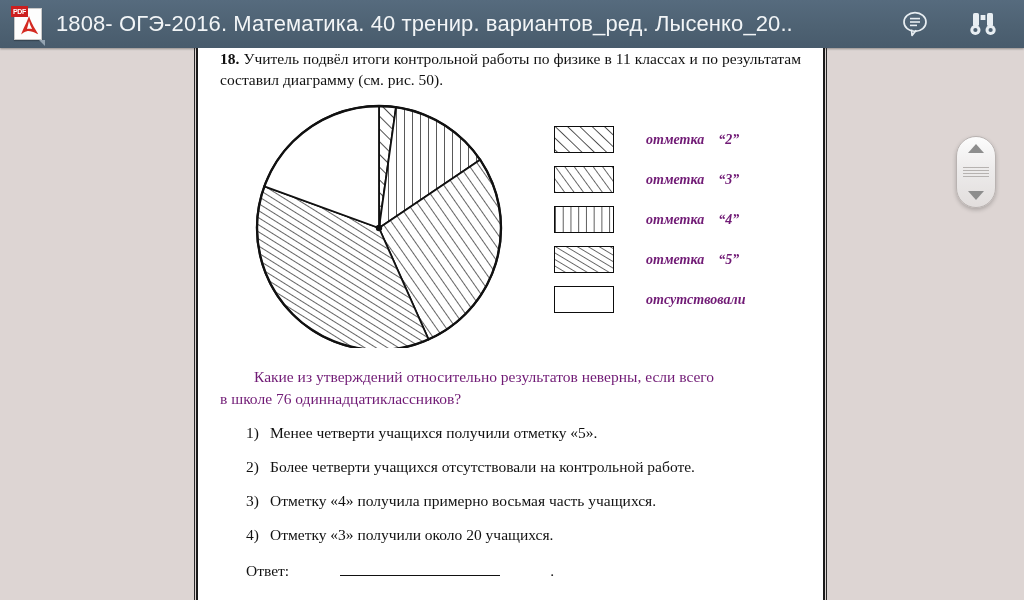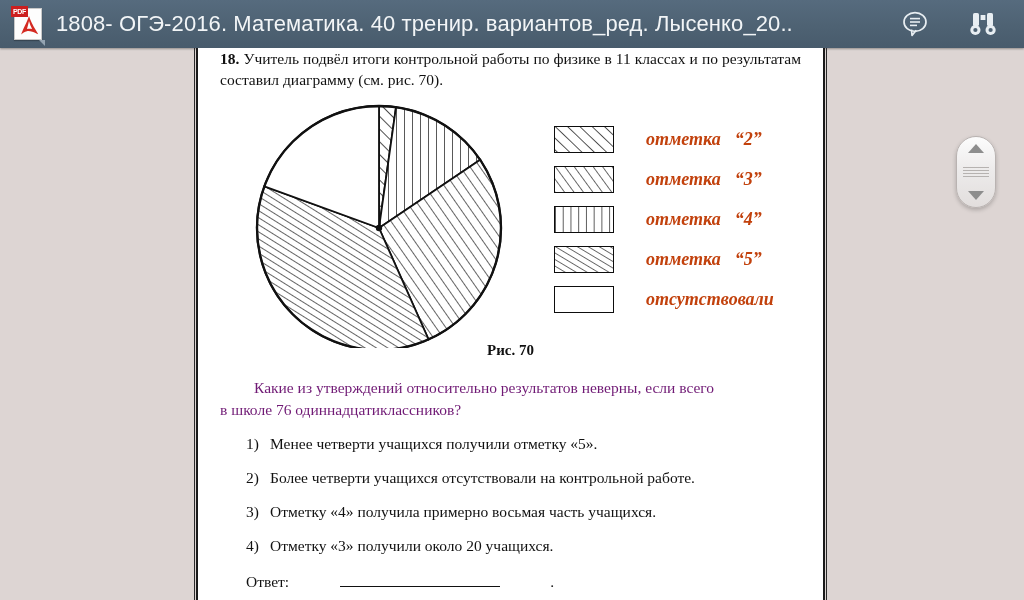--- a/index.html
+++ b/index.html
@@ -133,22 +133,22 @@
     width: 60px; height: 27px;
     border: 1.6px solid #0d0d0d;
     background: #fff;
     flex: 0 0 auto;
   }
   .leg-label {
     margin-left: 32px;
     font-family: "Liberation Serif", serif;
     font-style: italic;
     font-weight: bold;
-    font-size: 18px;
-    color: #c2410c;
+    font-size: 14px;
+    color: #701a75;
     white-space: nowrap;
   }
   .leg-label .q { margin-left: 14px; }
 
   .fig-caption {
     text-align: center;
     font-family: "Liberation Serif", serif;
     font-weight: bold;
     font-size: 15px;
     color: #111;
@@ -268,21 +268,21 @@
       </div>
     </div>
   </div>
 
   <div class="page-area">
     <div class="page">
       <div class="page-inner">
 
         <div class="prob">
           <span class="qnum">18.</span>
-          <span>Учитель подвёл итоги контрольной работы по физике в 11 классах и по результатам составил диаграмму (см. рис. 70).</span>
+          <span>Учитель подвёл итоги контрольной работы по физике в 11 классах и по результатам составил диаграмму (см. рис. 50).</span>
         </div>
 
         <div class="figure">
 
           <div class="pie-wrap">
             <svg width="270" height="252" viewBox="0 0 270 252">
               <defs>
 
                 <pattern id="p2" patternUnits="userSpaceOnUse" width="9" height="9" patternTransform="rotate(-45)">
                   <rect width="9" height="9" fill="#fff"></rect>
@@ -359,21 +359,20 @@
             </div>
 
             <div class="leg-row">
               <div class="swatch"></div>
               <div class="leg-label">отсутствовали</div>
             </div>
 
           </div>
         </div>
 
-        <div class="fig-caption">Рис. 70</div>
 
         <div class="question">
           <div class="ind">Какие из утверждений относительно результатов неверны, если всего</div>
           <div>в школе 76 одиннадцатиклассников?</div>
         </div>
 
         <div class="options">
           <div class="opt">
             <span class="onum">1)</span>
             <span>Менее четверти учащихся получили отметку «5».</span>

